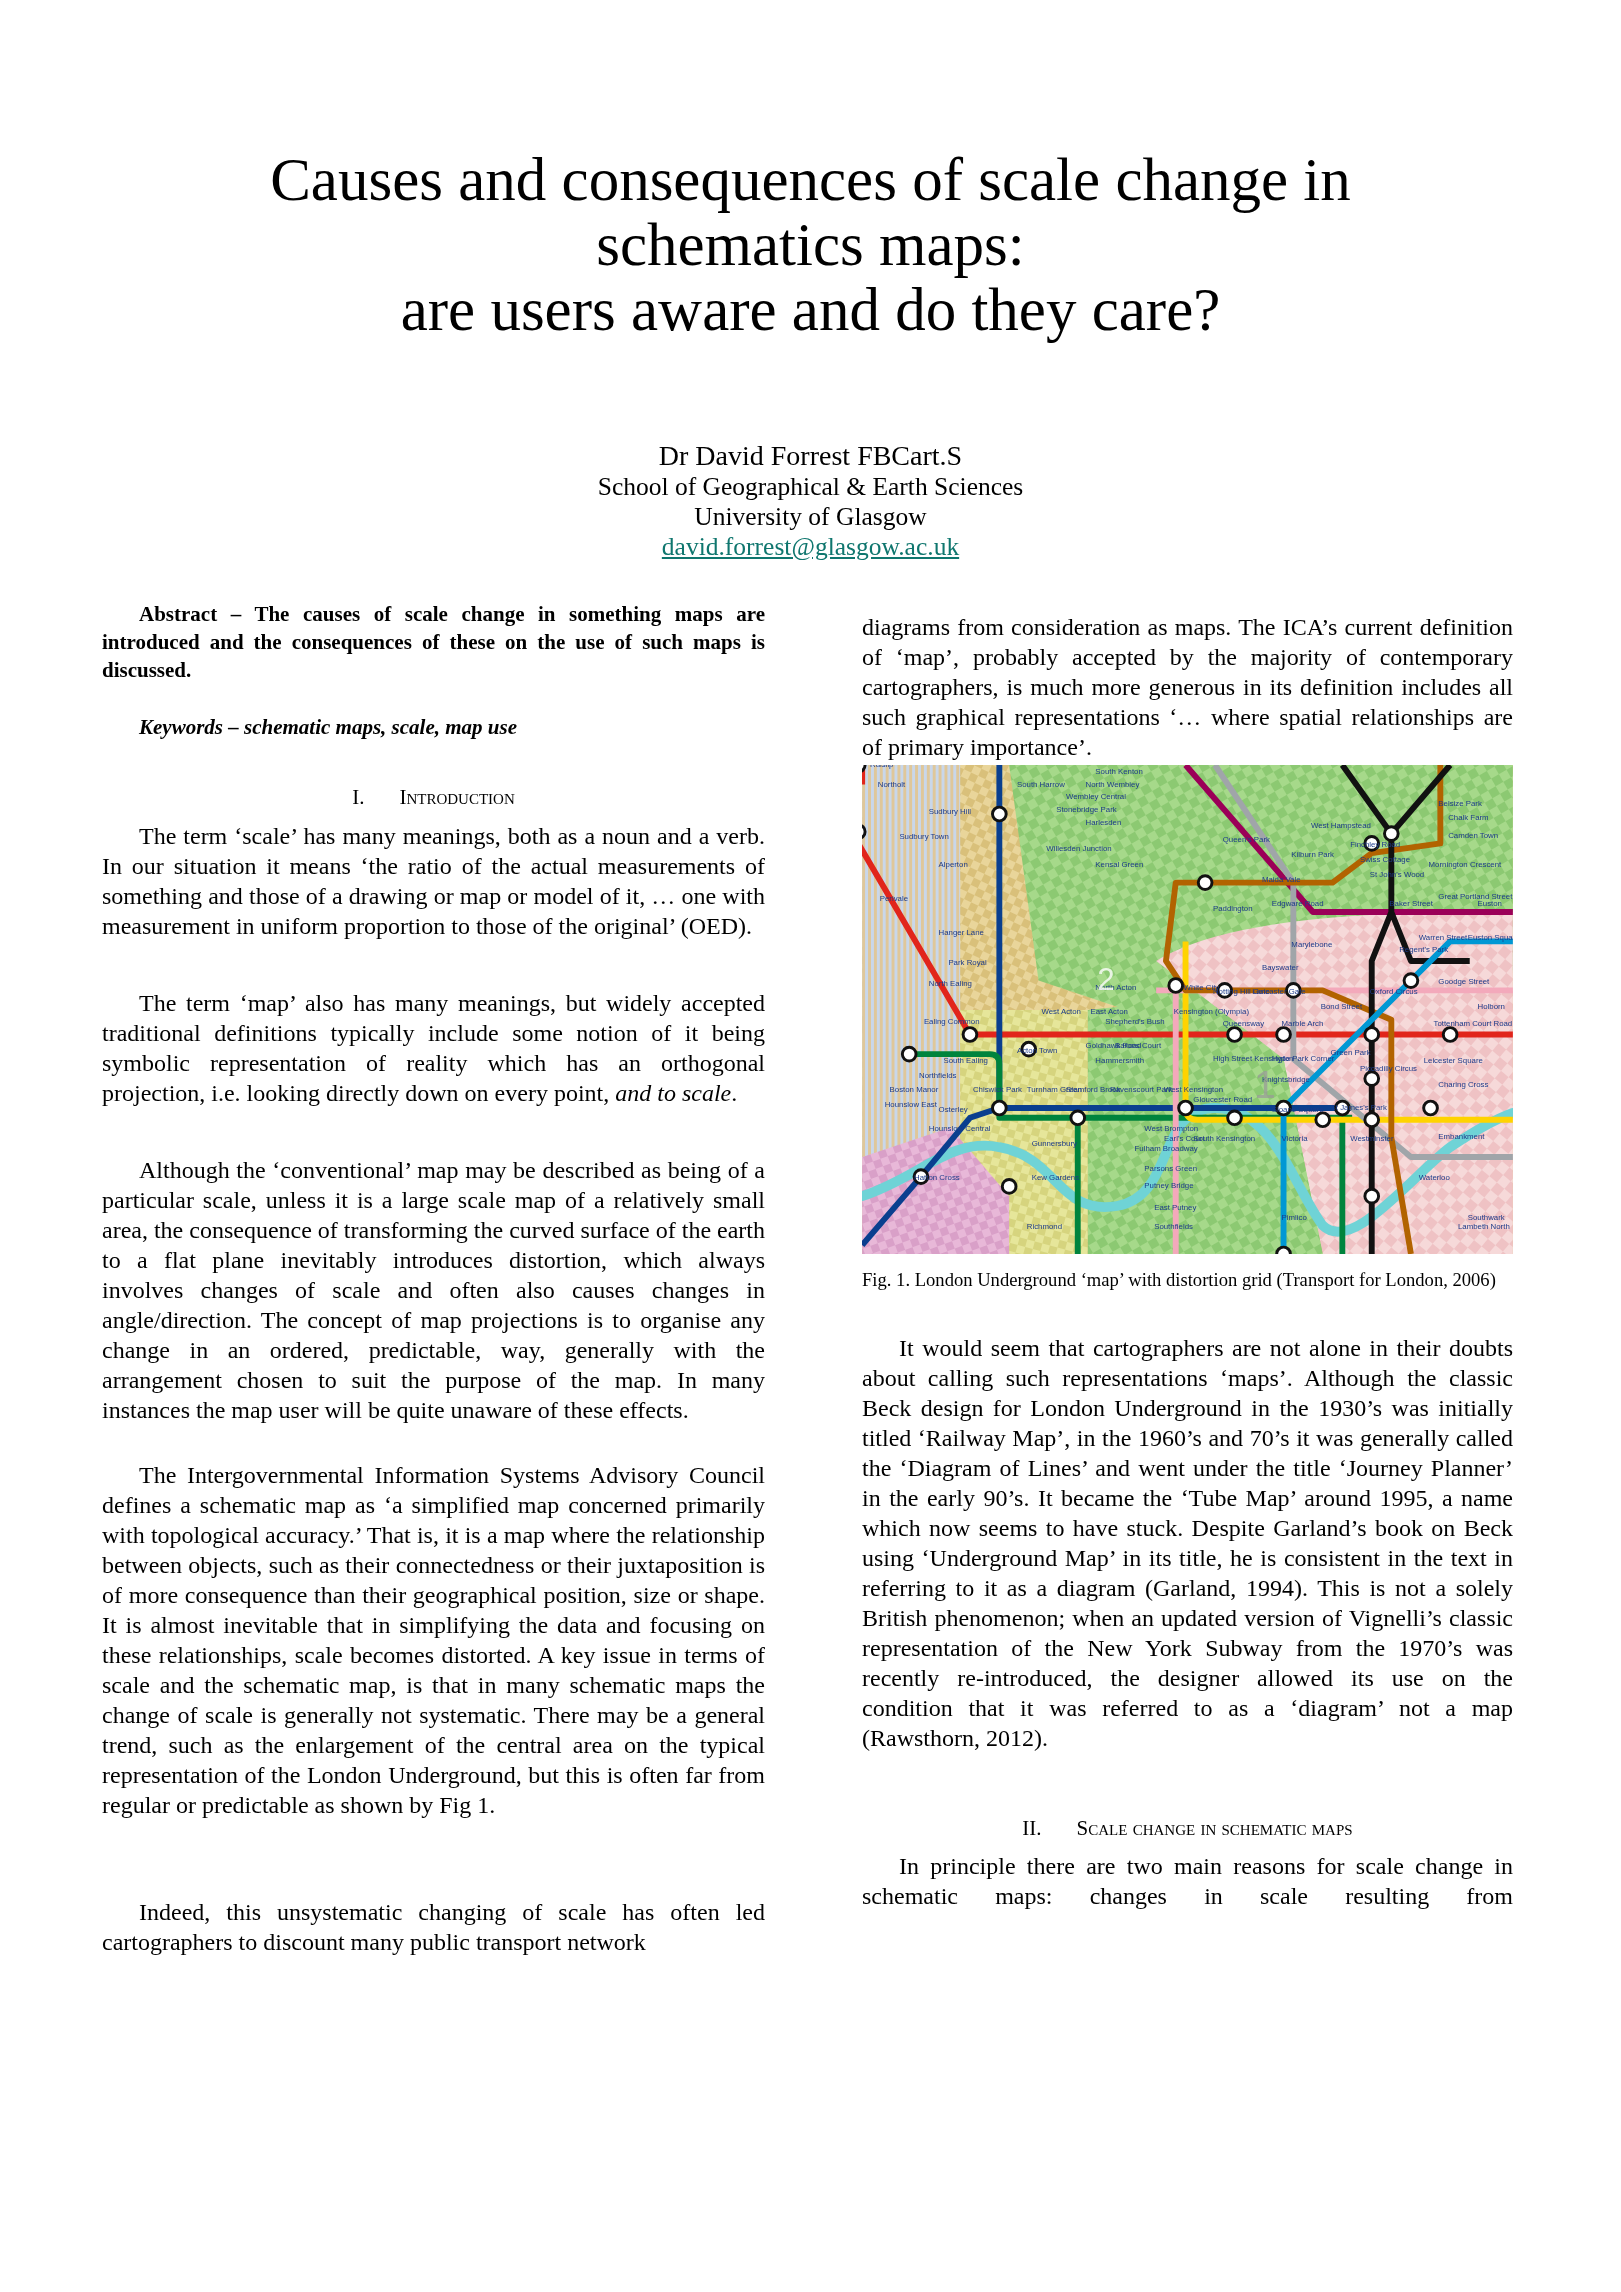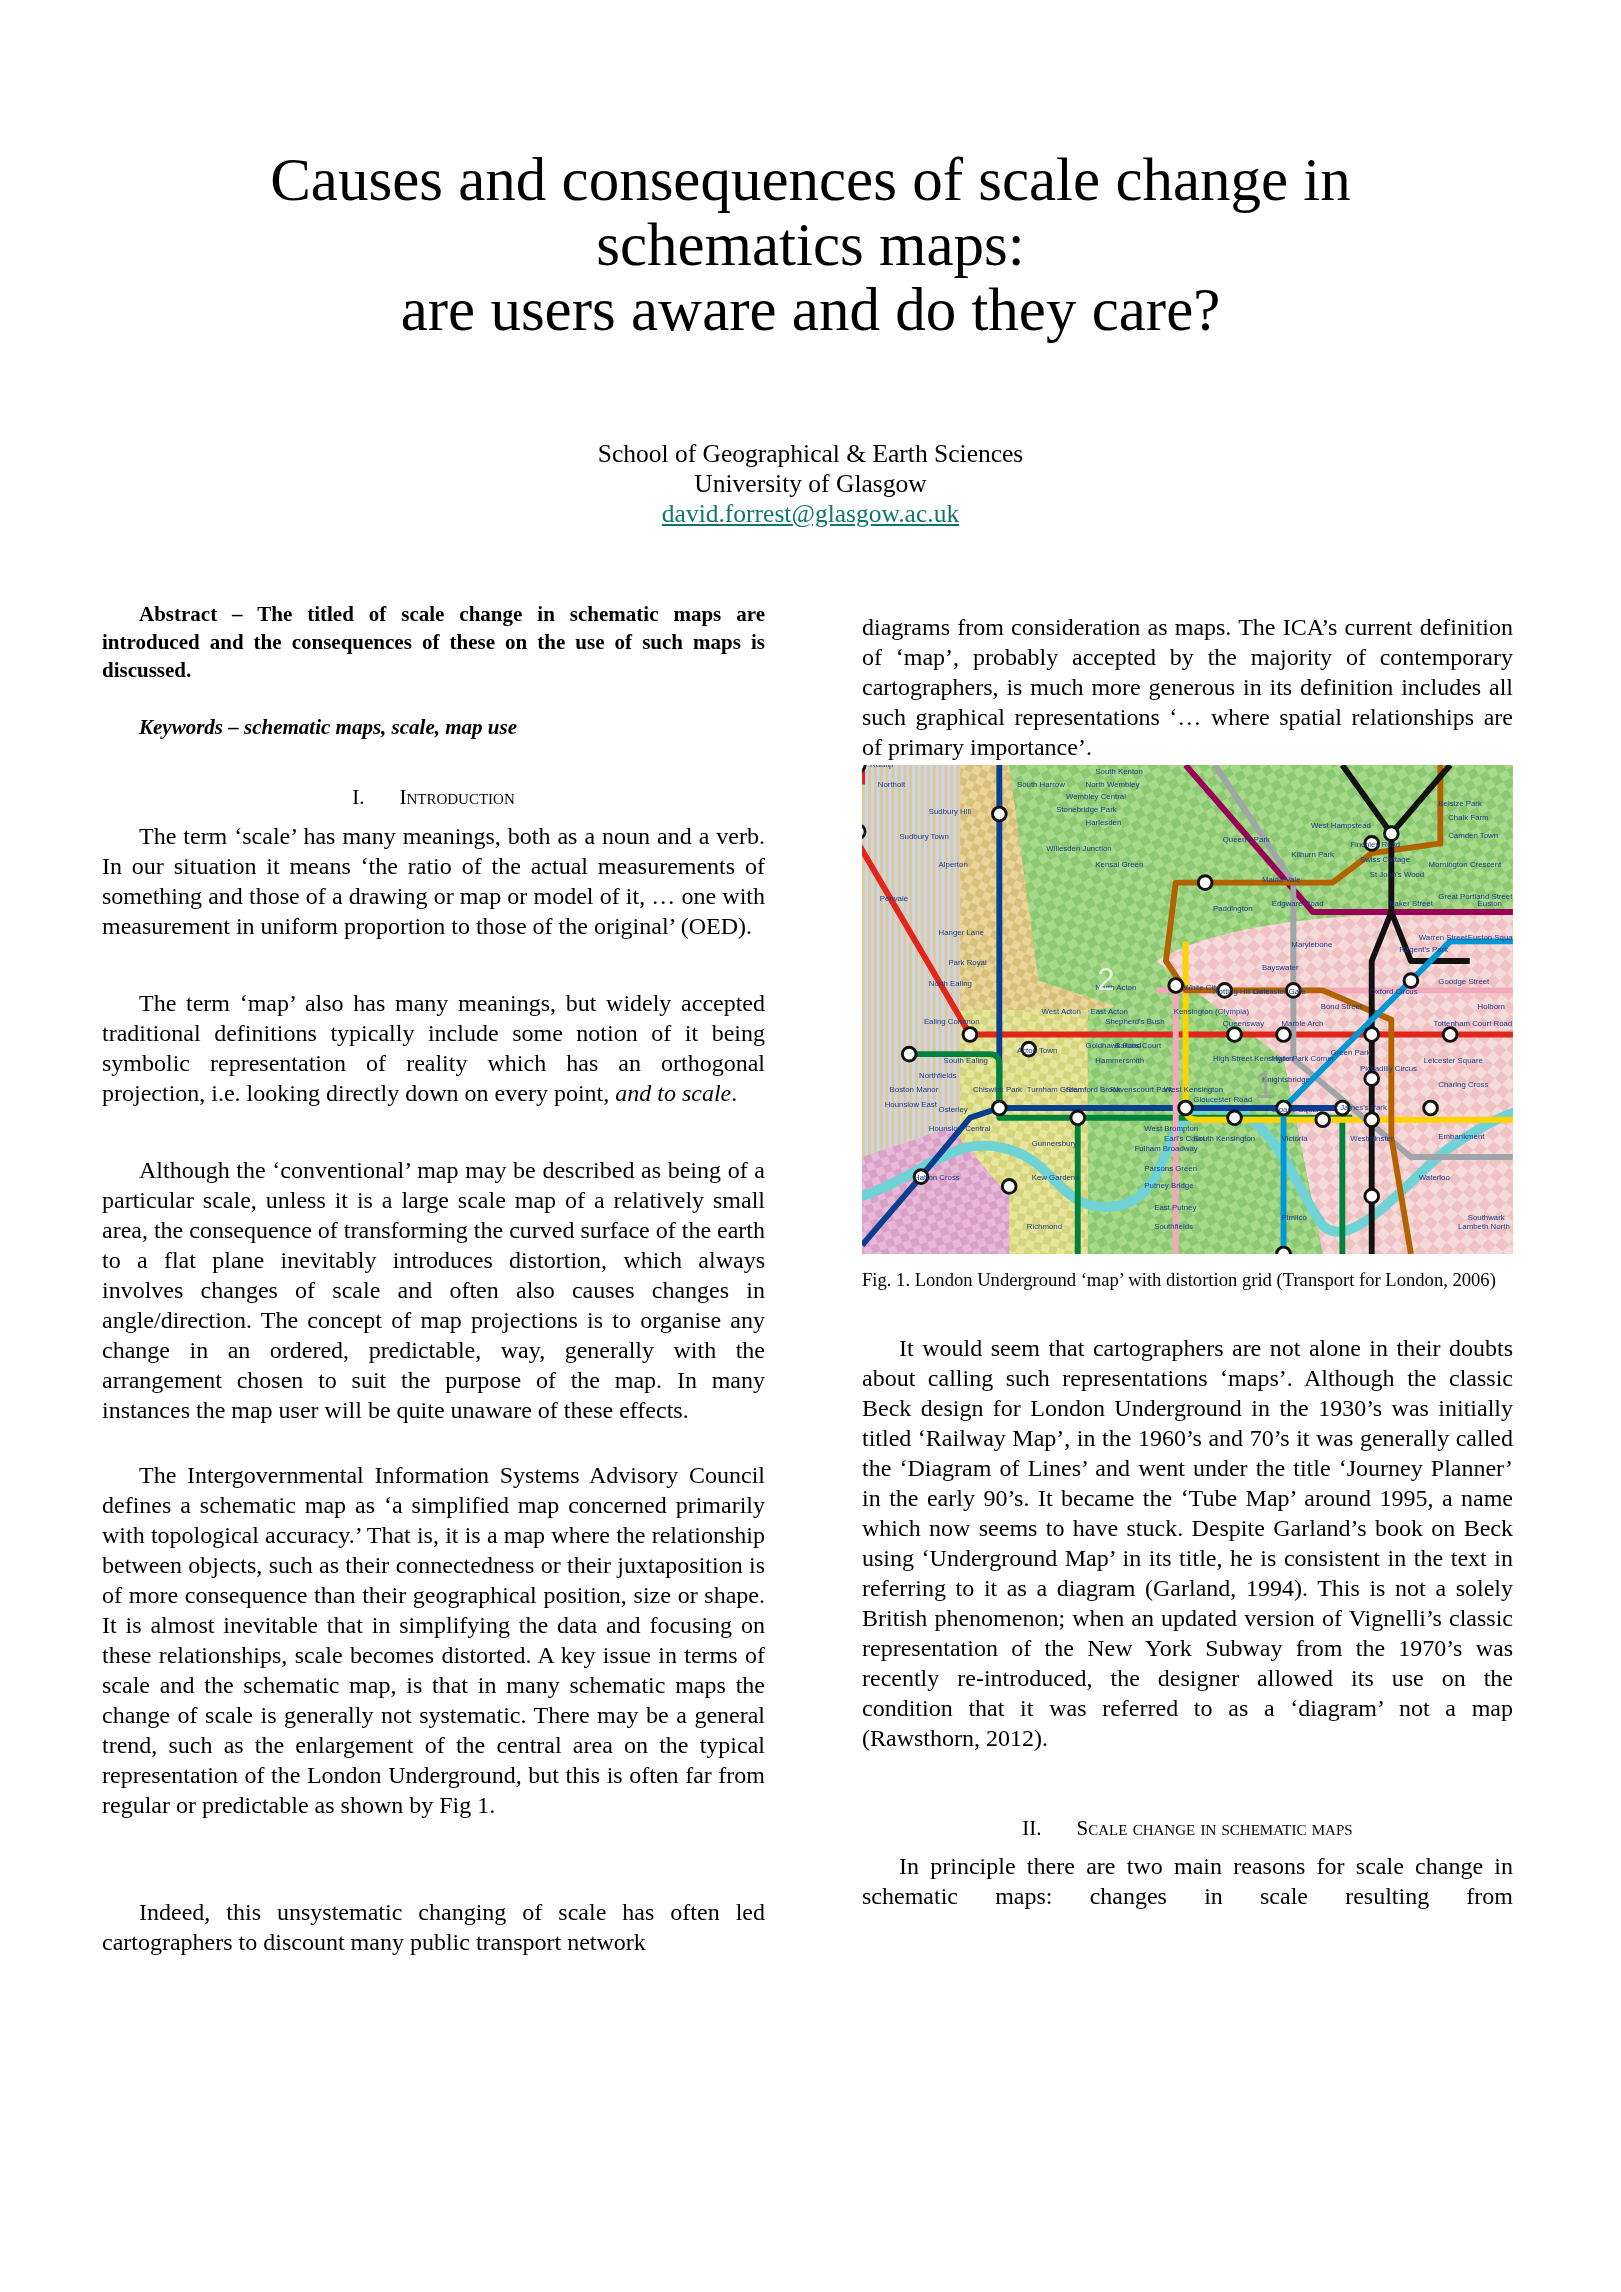--- a/index.html
+++ b/index.html
@@ -31,26 +31,27 @@
 </head>
 <body>
 
 <h1 class="title">
   <span>Causes and consequences of scale change in</span>
   <span>schematics maps:</span>
   <span>are users aware and do they care?</span>
 </h1>
 
 <div class="authors">
+  <div class="author-name">Dr David Forrest FBCart.S</div>
   <div class="affil">School of Geographical &amp; Earth Sciences</div>
   <div class="affil">University of Glasgow</div>
   <a class="email">david.forrest@glasgow.ac.uk</a>
 </div>
 
-<p class="abstract">Abstract – The titled of scale change in schematic maps are introduced and the consequences of these on the use of such maps is discussed.</p>
+<p class="abstract">Abstract – The causes of scale change in something maps are introduced and the consequences of these on the use of such maps is discussed.</p>
 <p class="keywords">Keywords – schematic maps, scale, map use</p>
 
 <h2 class="sec-head" style="left:102px; width:663px; top:784px;">
   <span class="num">I.</span><span class="sc">Introduction</span>
 </h2>
 
 <p class="para" style="left:102px; width:663px; top:821px;">The term ‘scale’ has many meanings, both as a noun and a verb. In our situation it means ‘the ratio of the actual measurements of something and those of a drawing or map or model of it, … one with measurement in uniform proportion to those of the original’ (OED).</p>
 
 <p class="para" style="left:102px; width:663px; top:988px;"><span>The term ‘map’ also has many meanings, but widely accepted traditional definitions typically include some notion of it being symbolic representation of reality which has an orthogonal projection, i.e. looking directly down on every point, </span><i>and to scale</i><span>.</span></p>
 

